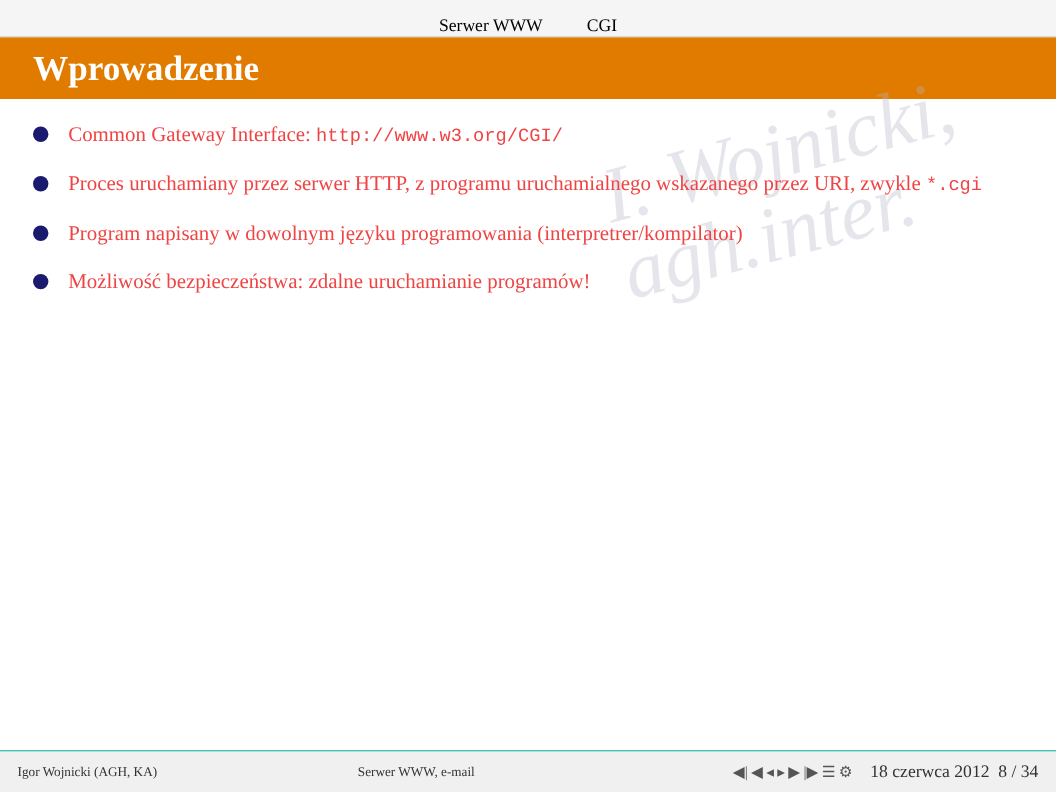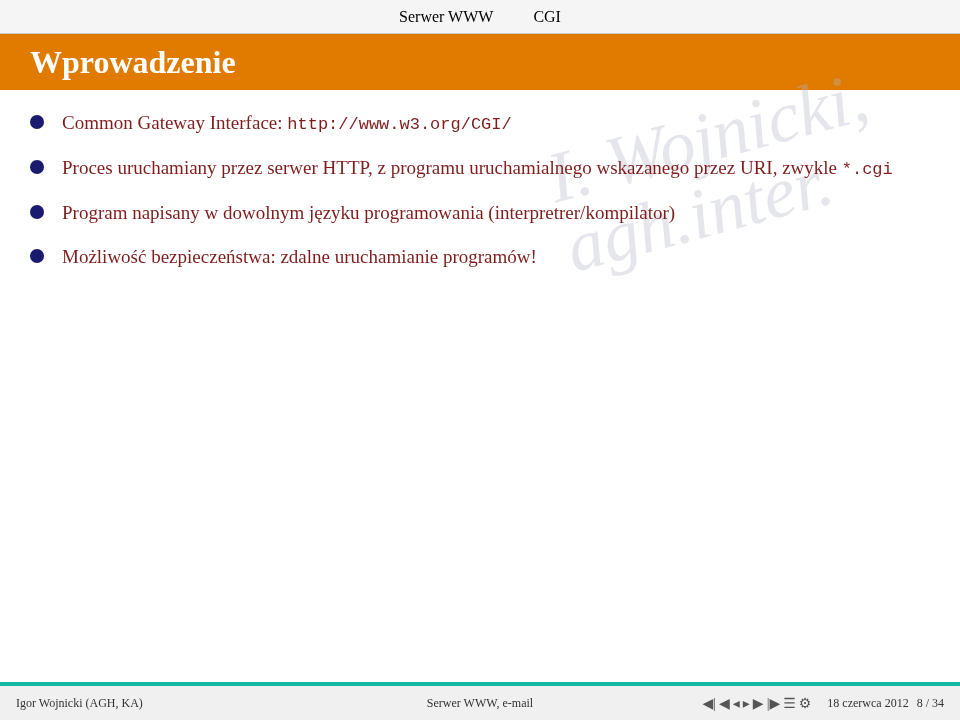--- a/index.html
+++ b/index.html
@@ -14,21 +14,21 @@
     }
 
     
     .top-nav {
       position: absolute;
       top: 0;
       left: 0;
       right: 0;
       height: 34px;
       display: flex;
-      align-items: center;
+      align-items: flex-end;
       justify-content: center;
       gap: 40px;
       border-bottom: 1px solid #ccc;
       background: #f5f5f5;
     }
 
     
     .title-bar {
       position: absolute;
       top: 34px;
@@ -78,21 +78,21 @@
       list-style: none;
       padding: 0;
       margin-top: 20px;
     }
 
     .bullet-list li {
       display: flex;
       align-items: flex-start;
       margin-bottom: 18px;
       font-size: 19px;
-      color: #7f1d1d;
+      color: #ef4444;
       line-height: 1.4;
       justify-content: center;
     }
 
     .bullet-dot {
       display: inline-block;
       width: 14px;
       height: 14px;
       border-radius: 50%;
       background: #1a1a6e;
@@ -111,36 +111,35 @@
     }
 
     
     .footer {
       position: absolute;
       bottom: 0;
       left: 0;
       right: 0;
       height: 38px;
       background: #f0f0f0;
-      border-top: 4px solid #14b8a6;
+      border-top: 1px solid #14b8a6;
       display: flex;
       align-items: center;
       justify-content: space-between;
       padding: 0 16px;
       font-size: 12px;
       color: #333;
     }
 
     .footer-left {
       flex: 1;
     }
 
     .footer-center {
       flex: 1;
-      text-align: center;
     }
 
     .footer-right {
       flex: 1;
       text-align: right;
       display: flex;
       align-items: center;
       justify-content: flex-end;
       gap: 8px;
     }
@@ -152,21 +151,21 @@
       margin-right: 8px;
     }
 
     .nav-btn {
       font-size: 14px;
       color: #555;
       cursor: pointer;
     }
 
     .page-info {
-      font-size: 12px;
+      font-size: 16px;
     }
   </style>
 </head>
 <body>
 
 <div class="top-nav">
   <span>Serwer WWW</span>
   <span class="active">CGI</span>
 </div>
 

